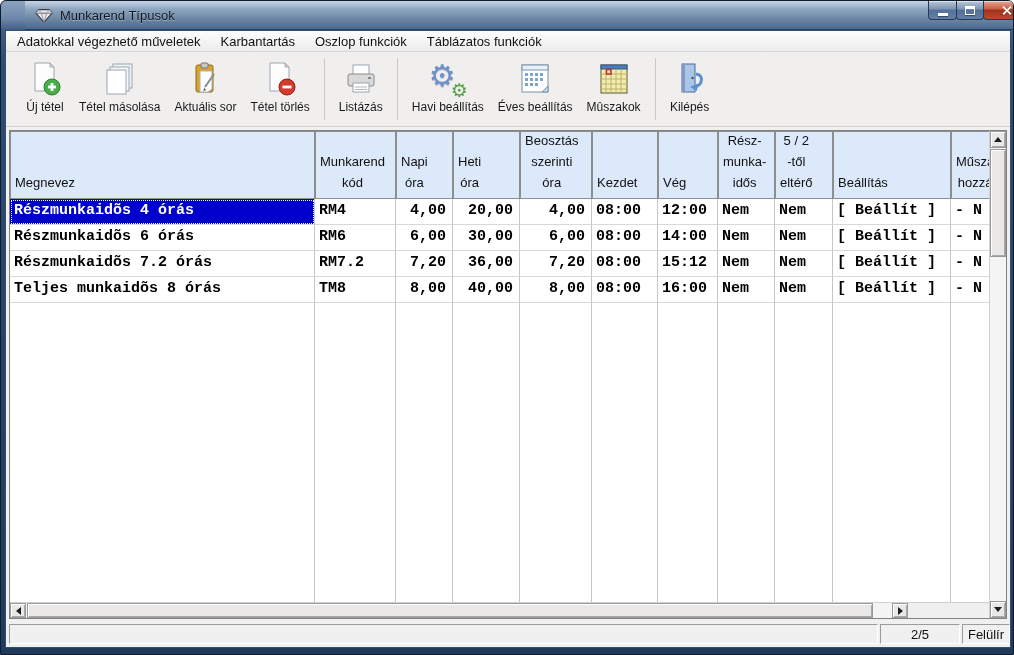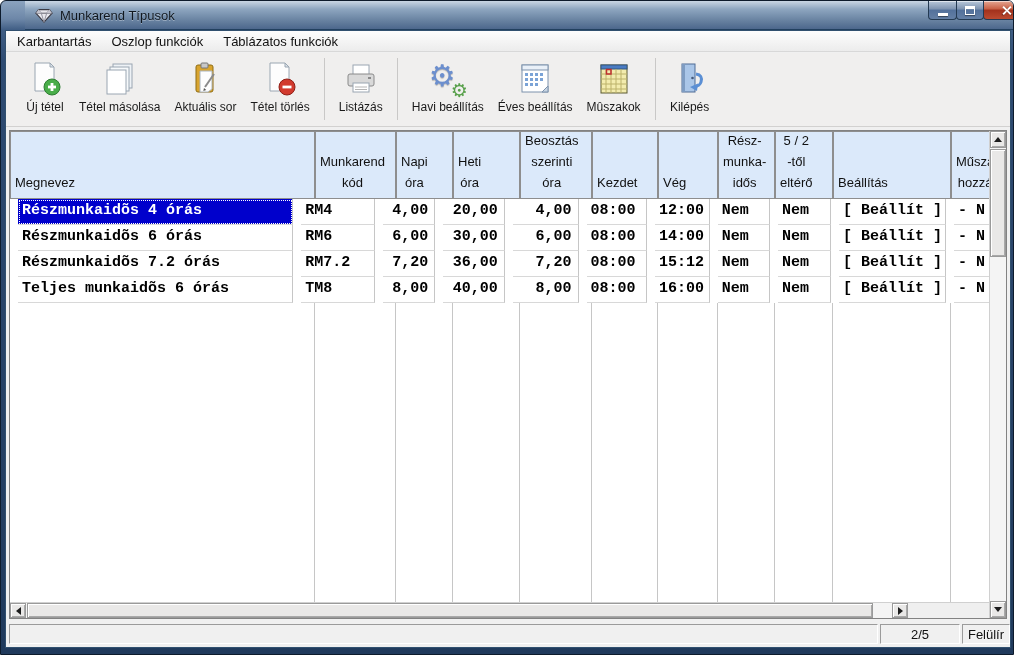--- a/index.html
+++ b/index.html
@@ -46,21 +46,21 @@
   
   .grid { position:absolute; left:3px; top:99px; width:998px; height:489px; background:#fff; border:1px solid #828282; }
   .gheader { position:absolute; left:0; top:0; right:17px; height:68px; background:#ededed; display:flex; }
   .hc { border:1px solid #8e8e8e; background:#dbe9fa; display:flex; align-items:flex-end;
     padding:4px 4px 5px 4px; font-size:13px; line-height:21px; color:#111;
     white-space:pre-line; overflow:hidden; cursor:default;text-align:center; }
   .gbody { position:absolute; left:0; top:68px; right:17px; bottom:16px; display:flex; flex-direction:column; overflow:hidden; background:#fff; }
   .row { display:flex; height:26px; flex:none; }
   .cell { border-right:1px solid #c6c6c6; border-bottom:1px solid #d8d8d8;
     font-family:"Liberation Mono","DejaVu Sans Mono",monospace; font-weight:bold; font-size:15px;
-    line-height:24px; padding:0 4px; white-space:nowrap; overflow:hidden; color:#000; cursor:default;margin-left:8px; }
+    line-height:24px; padding:0 4px; white-space:nowrap; overflow:hidden; color:#000; cursor:default; }
   .num { text-align:right; padding-right:6px; }
   .sel { background:#0000cc; color:#fff; outline:1px dotted #ffffff; outline-offset:-2px; }
   .fillrow { display:flex; flex:1; }
   .fc { border-right:1px solid #c6c6c6; height:100%; }
   .w0{width:305px}.w1{width:81px}.w2{width:57px}.w3{width:67px}.w4{width:72px}.w5{width:66px}
   .w6{width:60px}.w7{width:57px}.w8{width:58px}.w9{width:118px}.w10{width:38px;border-right:none}
   
   .vscroll { position:absolute; right:0; top:0; bottom:0; width:17px; background:#f4f4f4; border-left:1px solid #d0d0d0; }
   .hscroll { position:absolute; left:0; bottom:0; height:16px; width:898px; background:#f4f4f4; border-top:1px solid #d0d0d0; }
   .corner { position:absolute; left:898px; right:17px; bottom:0; height:16px; background:#efefef; border-top:1px solid #d0d0d0; }
@@ -106,20 +106,21 @@
         </div>
       <div class="winbtn close">
           <div class="glyph-close"></div>
         </div>
     </div>
   </div>
 
   <div class="client">
 
     <div class="menubar">
+      <span class="menu-item">Adatokkal végezhető műveletek</span>
       <span class="menu-item">Karbantartás</span>
       <span class="menu-item">Oszlop funkciók</span>
       <span class="menu-item">Táblázatos funkciók</span>
     </div>
 
     <div class="toolbar">
       <div class="tbtn">
         <div class="ic">
             <svg width="38" height="38" viewBox="0 0 38 38">
           <path d="M9 3 h15 l4 4 v24 h-19 z" fill="#fdfdfd" stroke="#9aa6b2"></path>
@@ -305,21 +306,21 @@
           <div class="cell w3 num">36,00</div>
           <div class="cell w4 num">7,20</div>
           <div class="cell w5">08:00</div>
           <div class="cell w6">15:12</div>
           <div class="cell w7">Nem</div>
           <div class="cell w8">Nem</div>
           <div class="cell w9">[ Beállít ]</div>
           <div class="cell w10">- N</div>
         </div>
         <div class="row">
-          <div class="cell w0">Teljes munkaidõs 6 órás</div>
+          <div class="cell w0">Teljes munkaidõs 8 órás</div>
           <div class="cell w1">TM8</div>
           <div class="cell w2 num">8,00</div>
           <div class="cell w3 num">40,00</div>
           <div class="cell w4 num">8,00</div>
           <div class="cell w5">08:00</div>
           <div class="cell w6">16:00</div>
           <div class="cell w7">Nem</div>
           <div class="cell w8">Nem</div>
           <div class="cell w9">[ Beállít ]</div>
           <div class="cell w10">- N</div>

